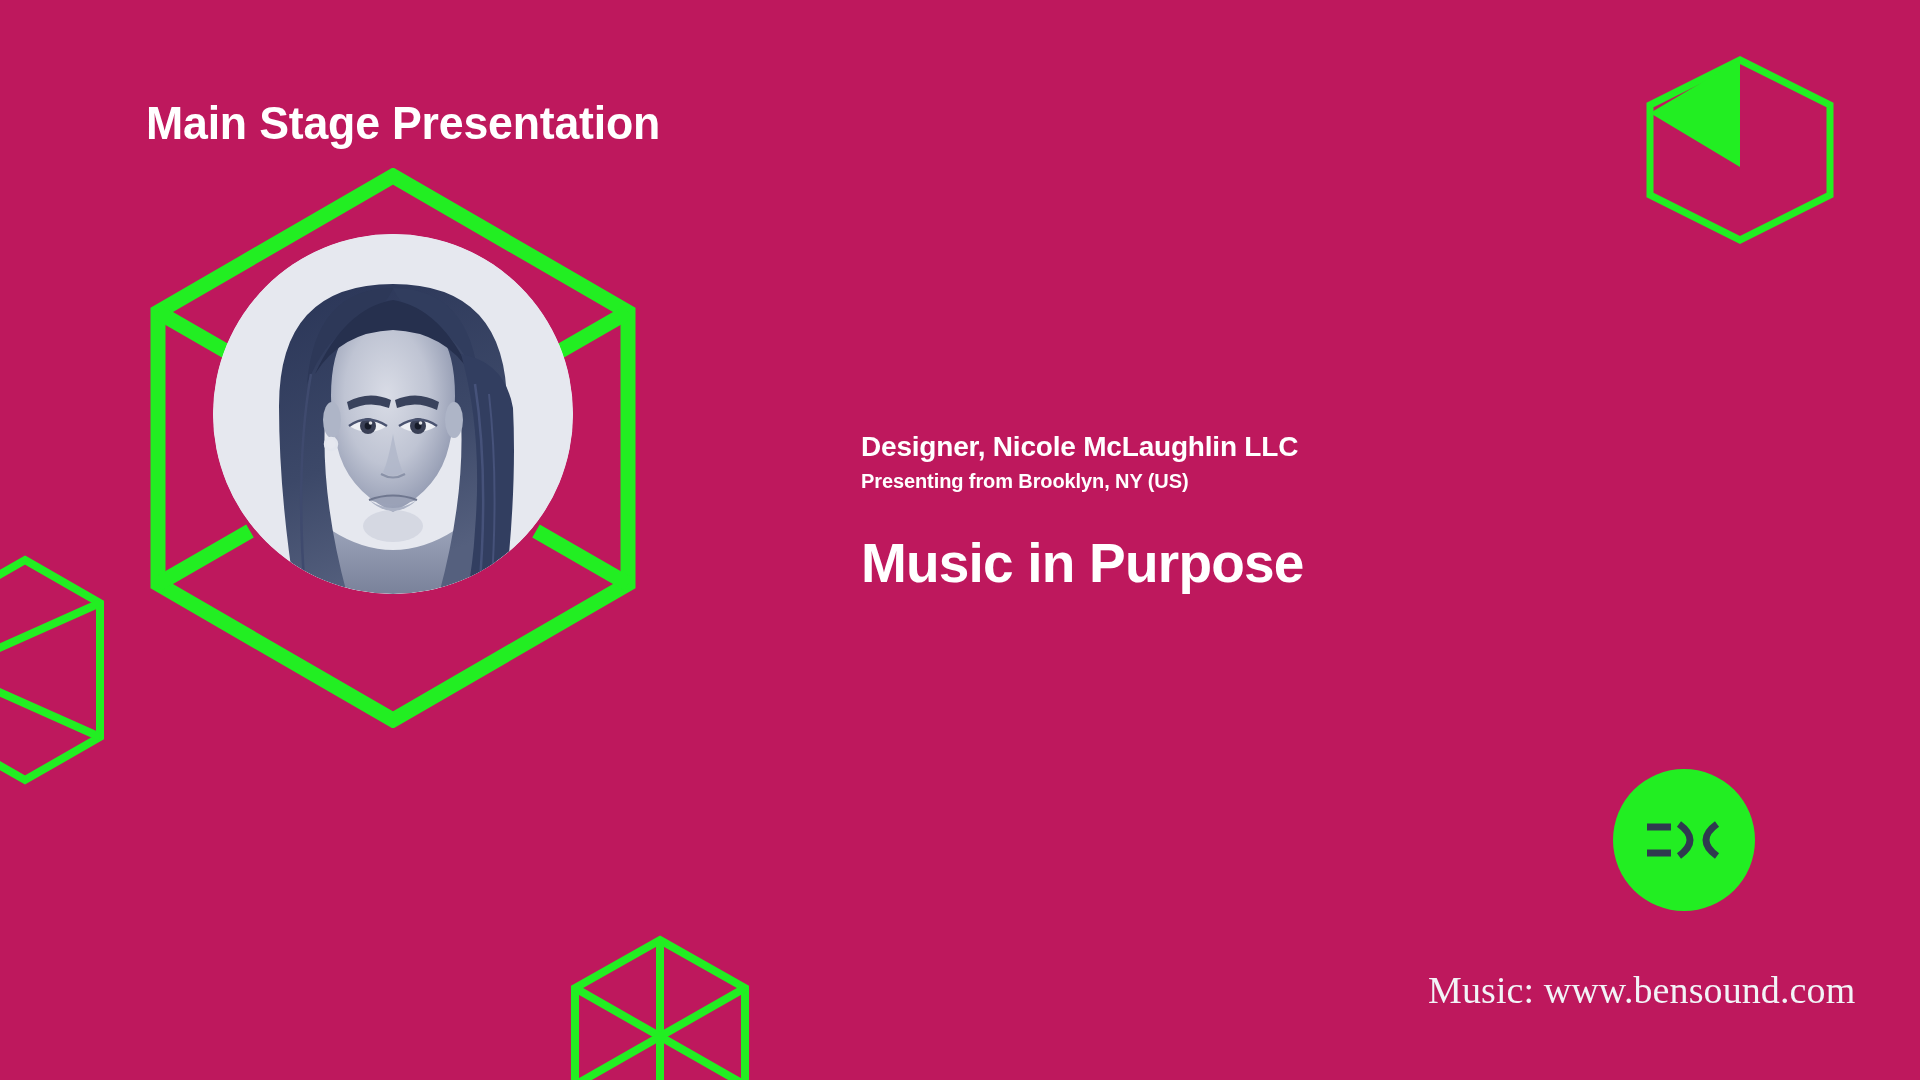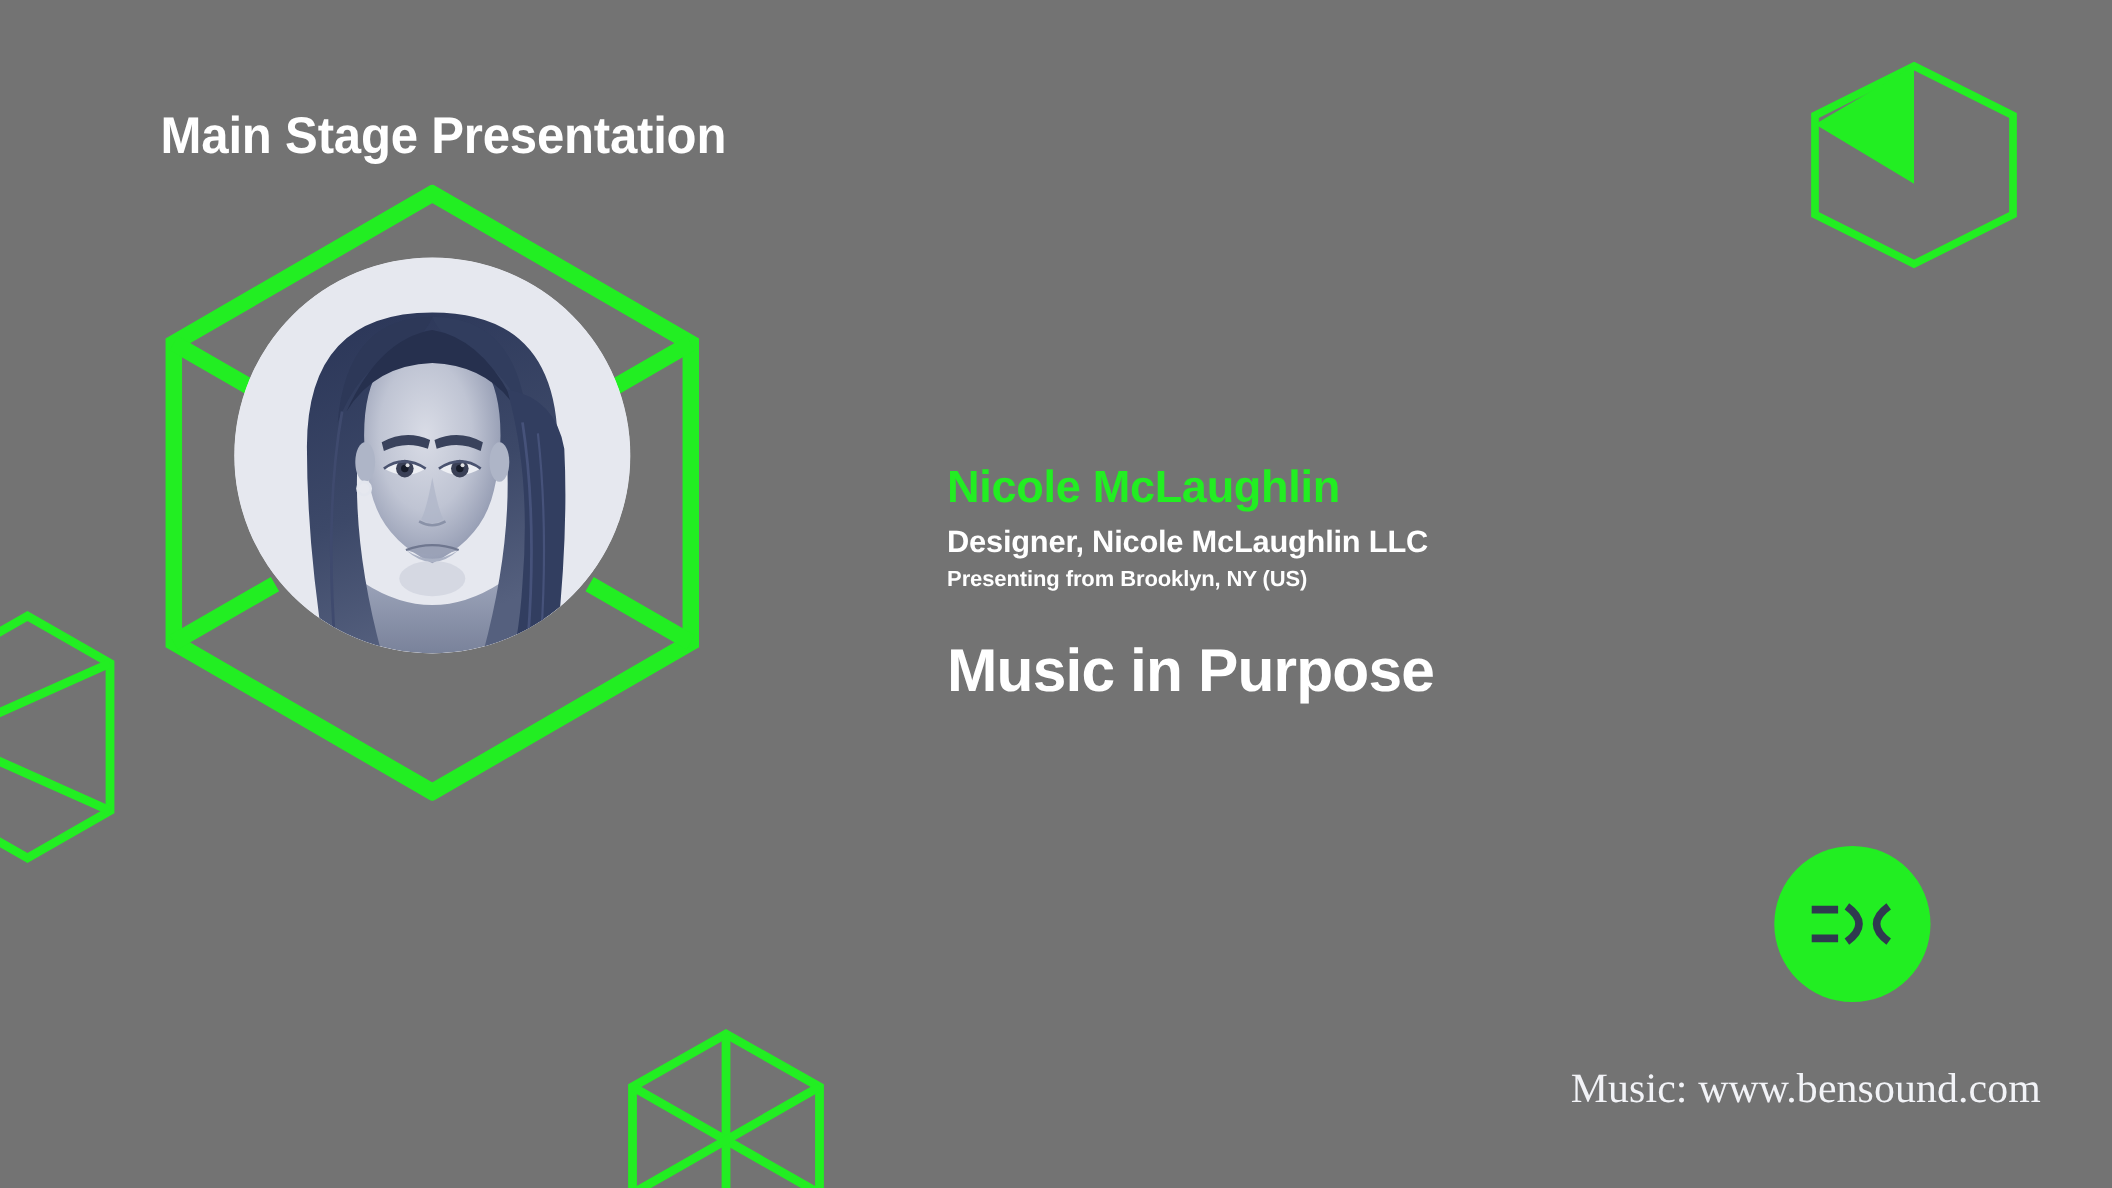--- a/index.html
+++ b/index.html
@@ -12,21 +12,21 @@
 
   body {
     background:#232F54;
     font-family:"Liberation Sans", sans-serif;
     position:relative;
   }
 
   .slide {
     position:absolute;
     inset:0;
-    background:#737373;
+    background:#be185d;
     overflow:hidden;
   }
 
   
   .decor {
     position:absolute;
     inset:0;
     pointer-events:none;
   }
   .decor svg { position:absolute; overflow:visible; }
@@ -252,21 +252,20 @@
                    q-8 -46 -52 -54 z" fill="#323E60"></path>
           <path d="M262 150 q14 92 4 210" fill="none" stroke="#46527A" stroke-width="2.5"></path>
           <path d="M276 160 q10 90 2 200" fill="none" stroke="#46527A" stroke-width="2"></path>
           <path d="M98 140 q-16 90 -6 220" fill="none" stroke="#3F4A6E" stroke-width="2.5"></path>
         </g>
       </svg>
     </div>
   </div>
 
   <div class="speaker-block">
-    <div class="speaker-name">Nicole McLaughlin</div>
     <div class="speaker-role">Designer, Nicole McLaughlin LLC</div>
     <div class="speaker-location">Presenting from Brooklyn, NY (US)</div>
     <div class="talk-title">Music in Purpose</div>
   </div>
 
   <div class="edc-logo">
     <svg viewBox="0 0 142 142">
       <g fill="none" stroke="#2F3A4F" stroke-width="7" stroke-linecap="butt">
 
         <line x1="34" y1="58" x2="58" y2="58"></line>

